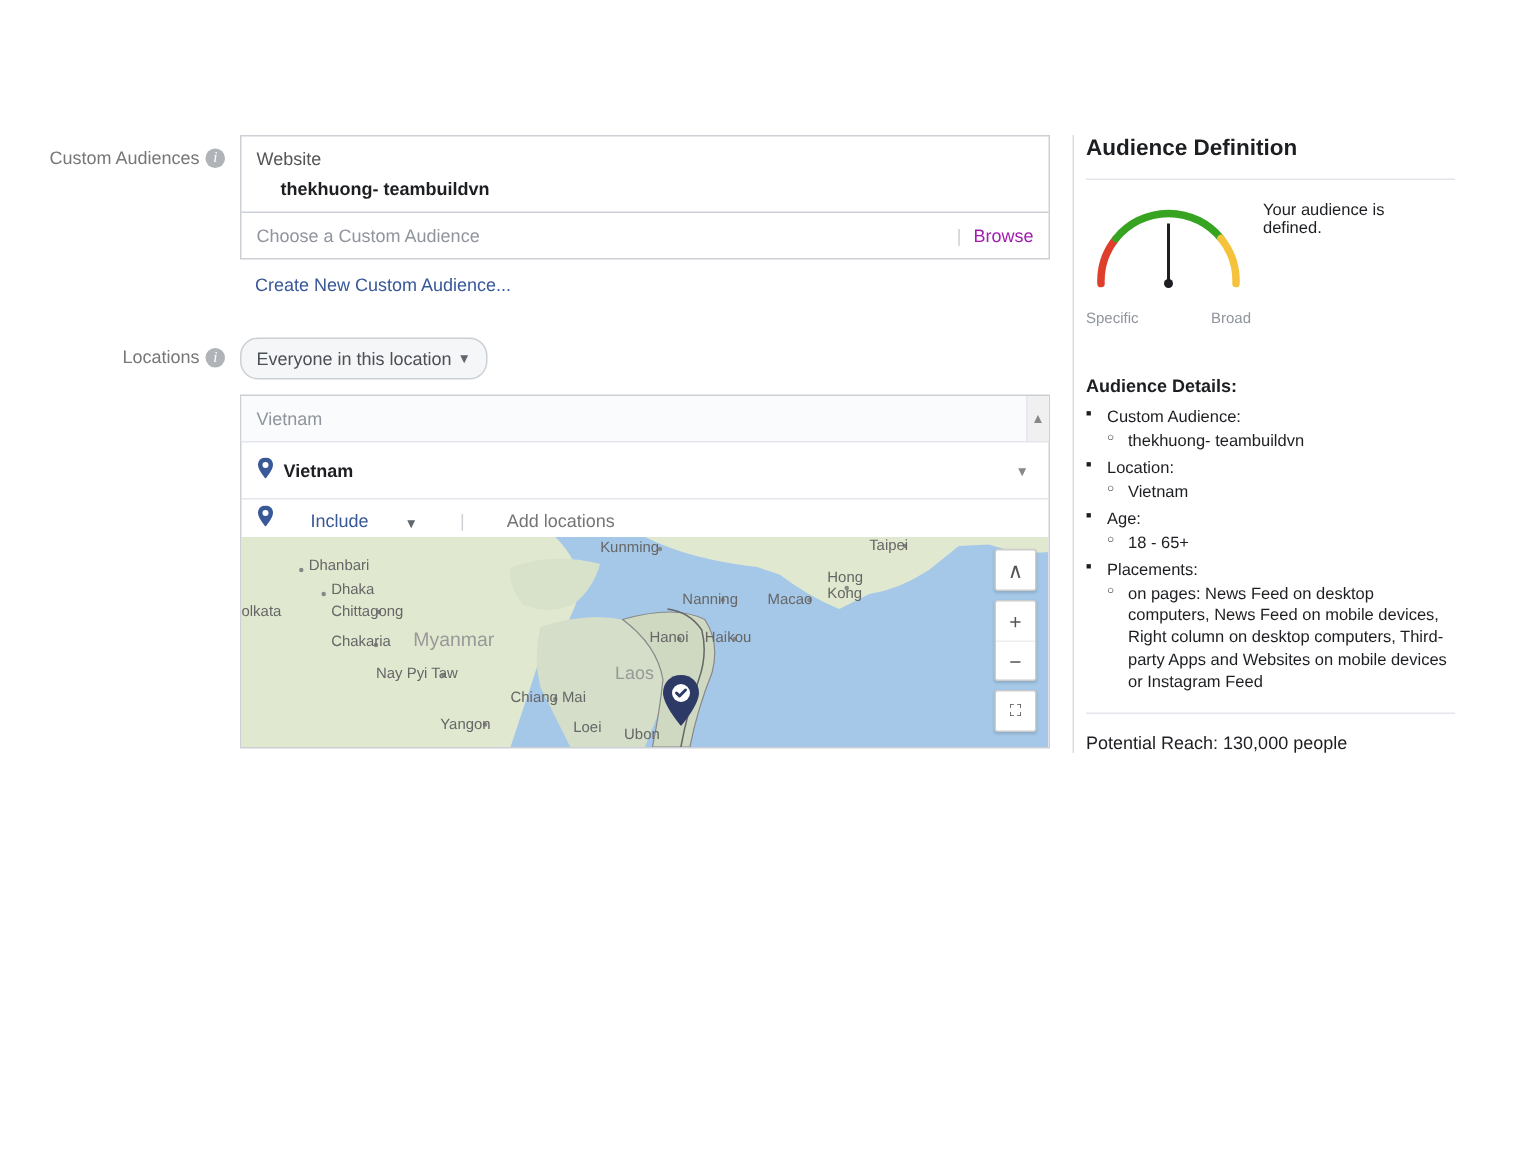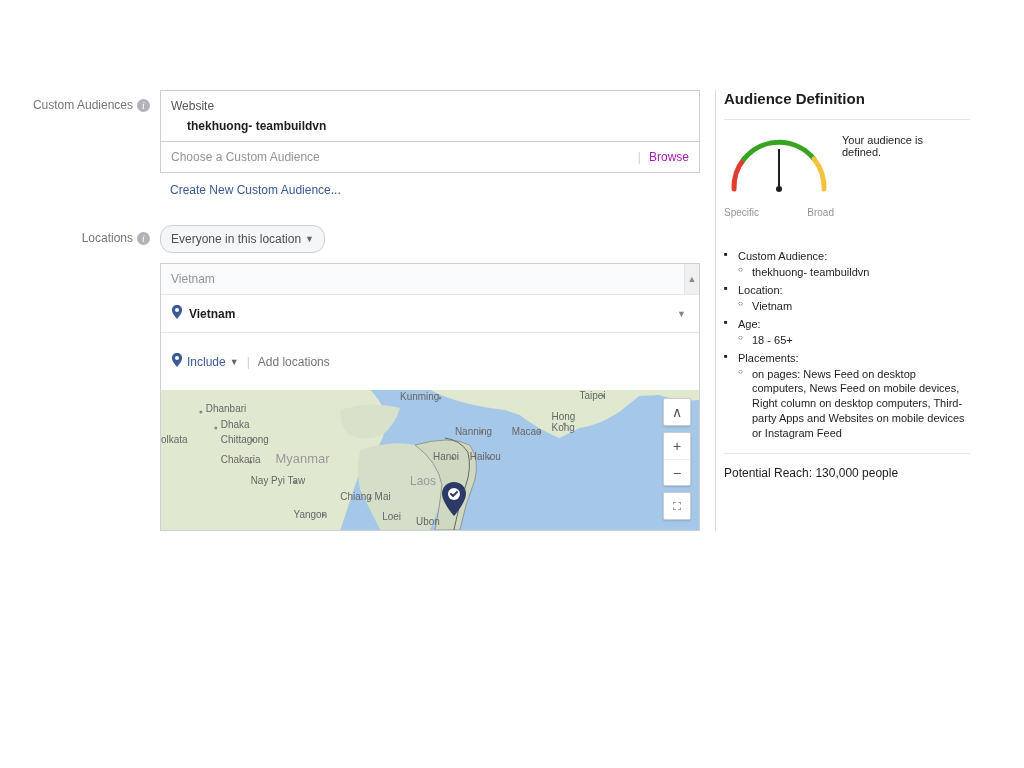--- a/index.html
+++ b/index.html
@@ -153,24 +153,24 @@
   .pin-icon {
     color: #385898;
     font-size: 13px;
   }
   .loc-name {
     font-weight: bold;
     font-size: 12px;
   }
   .include-row {
     display: flex;
-    align-items: center;
-    padding: 20px 10px;
+    align-items: flex-end;
+    padding: 4px 10px;
     border-top: 1px solid #e4e6eb;
-    gap: 4px;
+    gap: 24px;
   }
   .include-label {
     color: #385898;
     font-size: 12px;
   }
   .include-sep {
     color: #ccd0d5;
     margin: 0 4px;
   }
   .add-loc-input {
@@ -463,20 +463,21 @@
           <line x1="55" y1="55" x2="55" y2="15" stroke="#1c1e21" stroke-width="2"></line>
           <circle cx="55" cy="55" r="3" fill="#1c1e21"></circle>
         </svg>
       </div>
       <div class="gauge-text">Your audience is defined.</div>
     </div>
     <div class="gauge-labels">
       <span>Specific</span>
       <span>Broad</span>
     </div>
+    <div class="ad-details-title">Audience Details:</div>
     <ul class="ad-list">
       <li>
         <span>Custom Audience:</span>
         <ul class="ad-sublist">
             <li>thekhuong- teambuildvn</li>
           </ul>
       </li>
       <li>
         <span>Location:</span>
         <ul class="ad-sublist">

